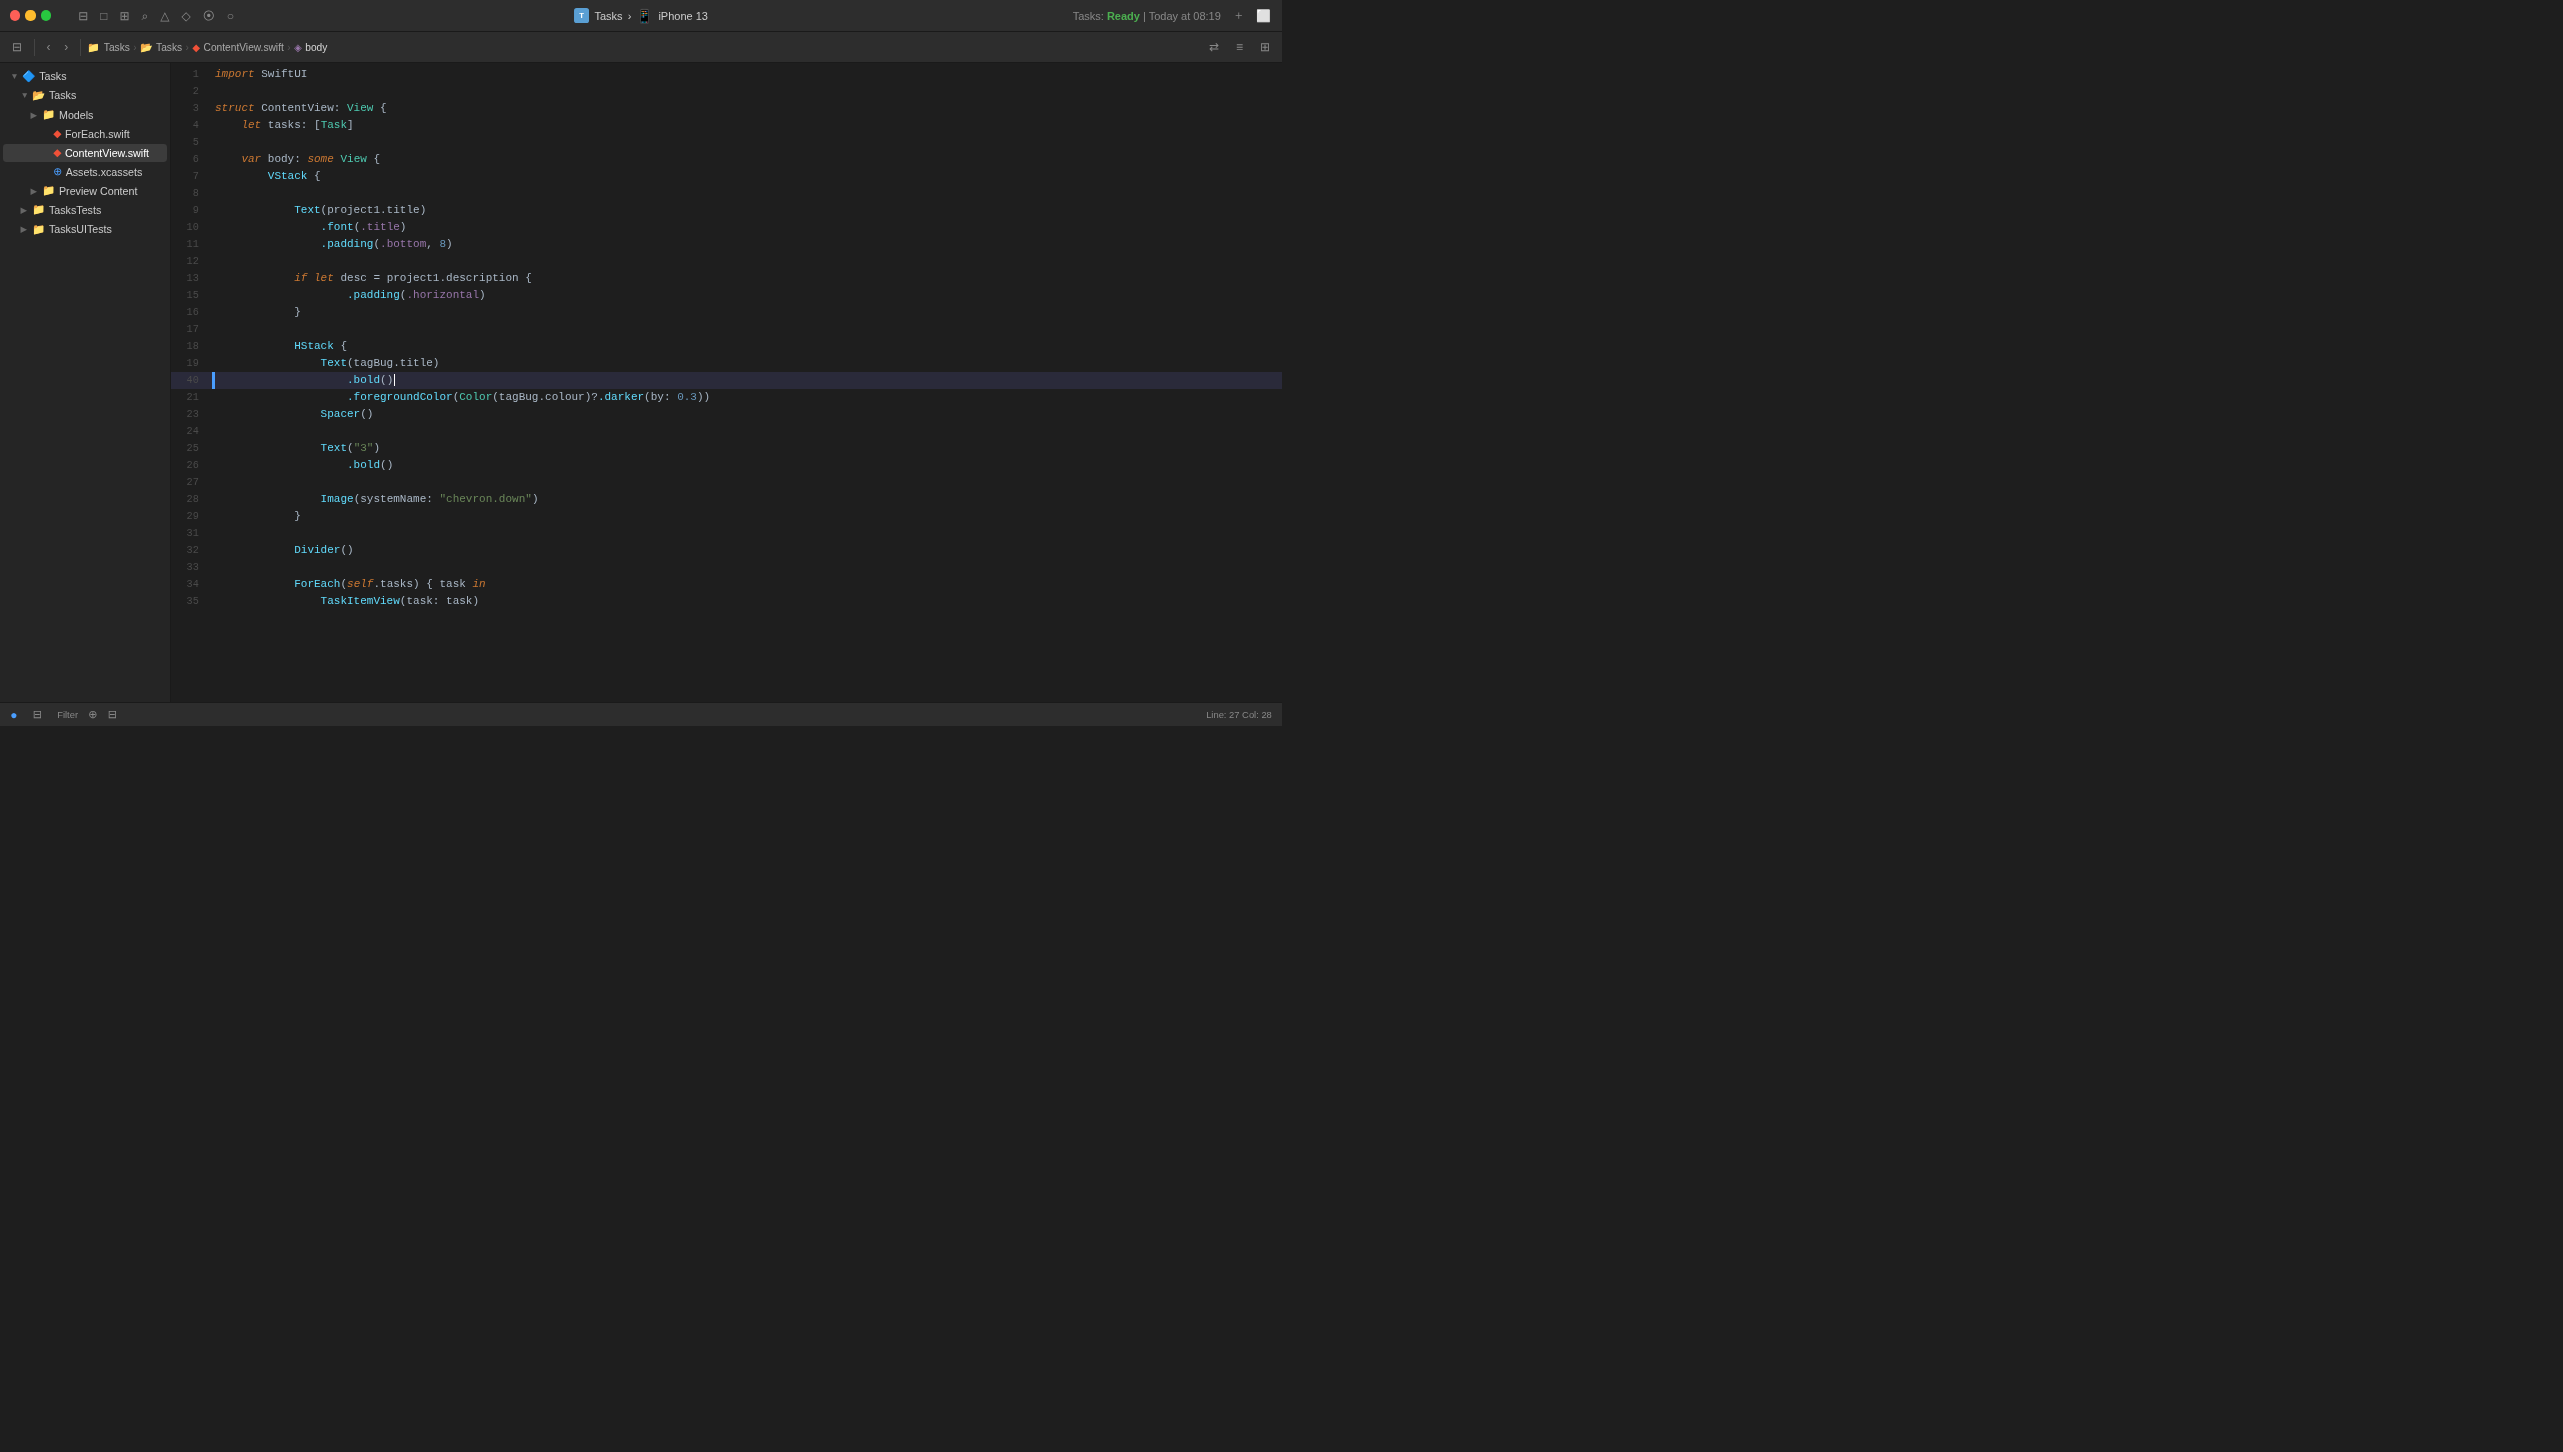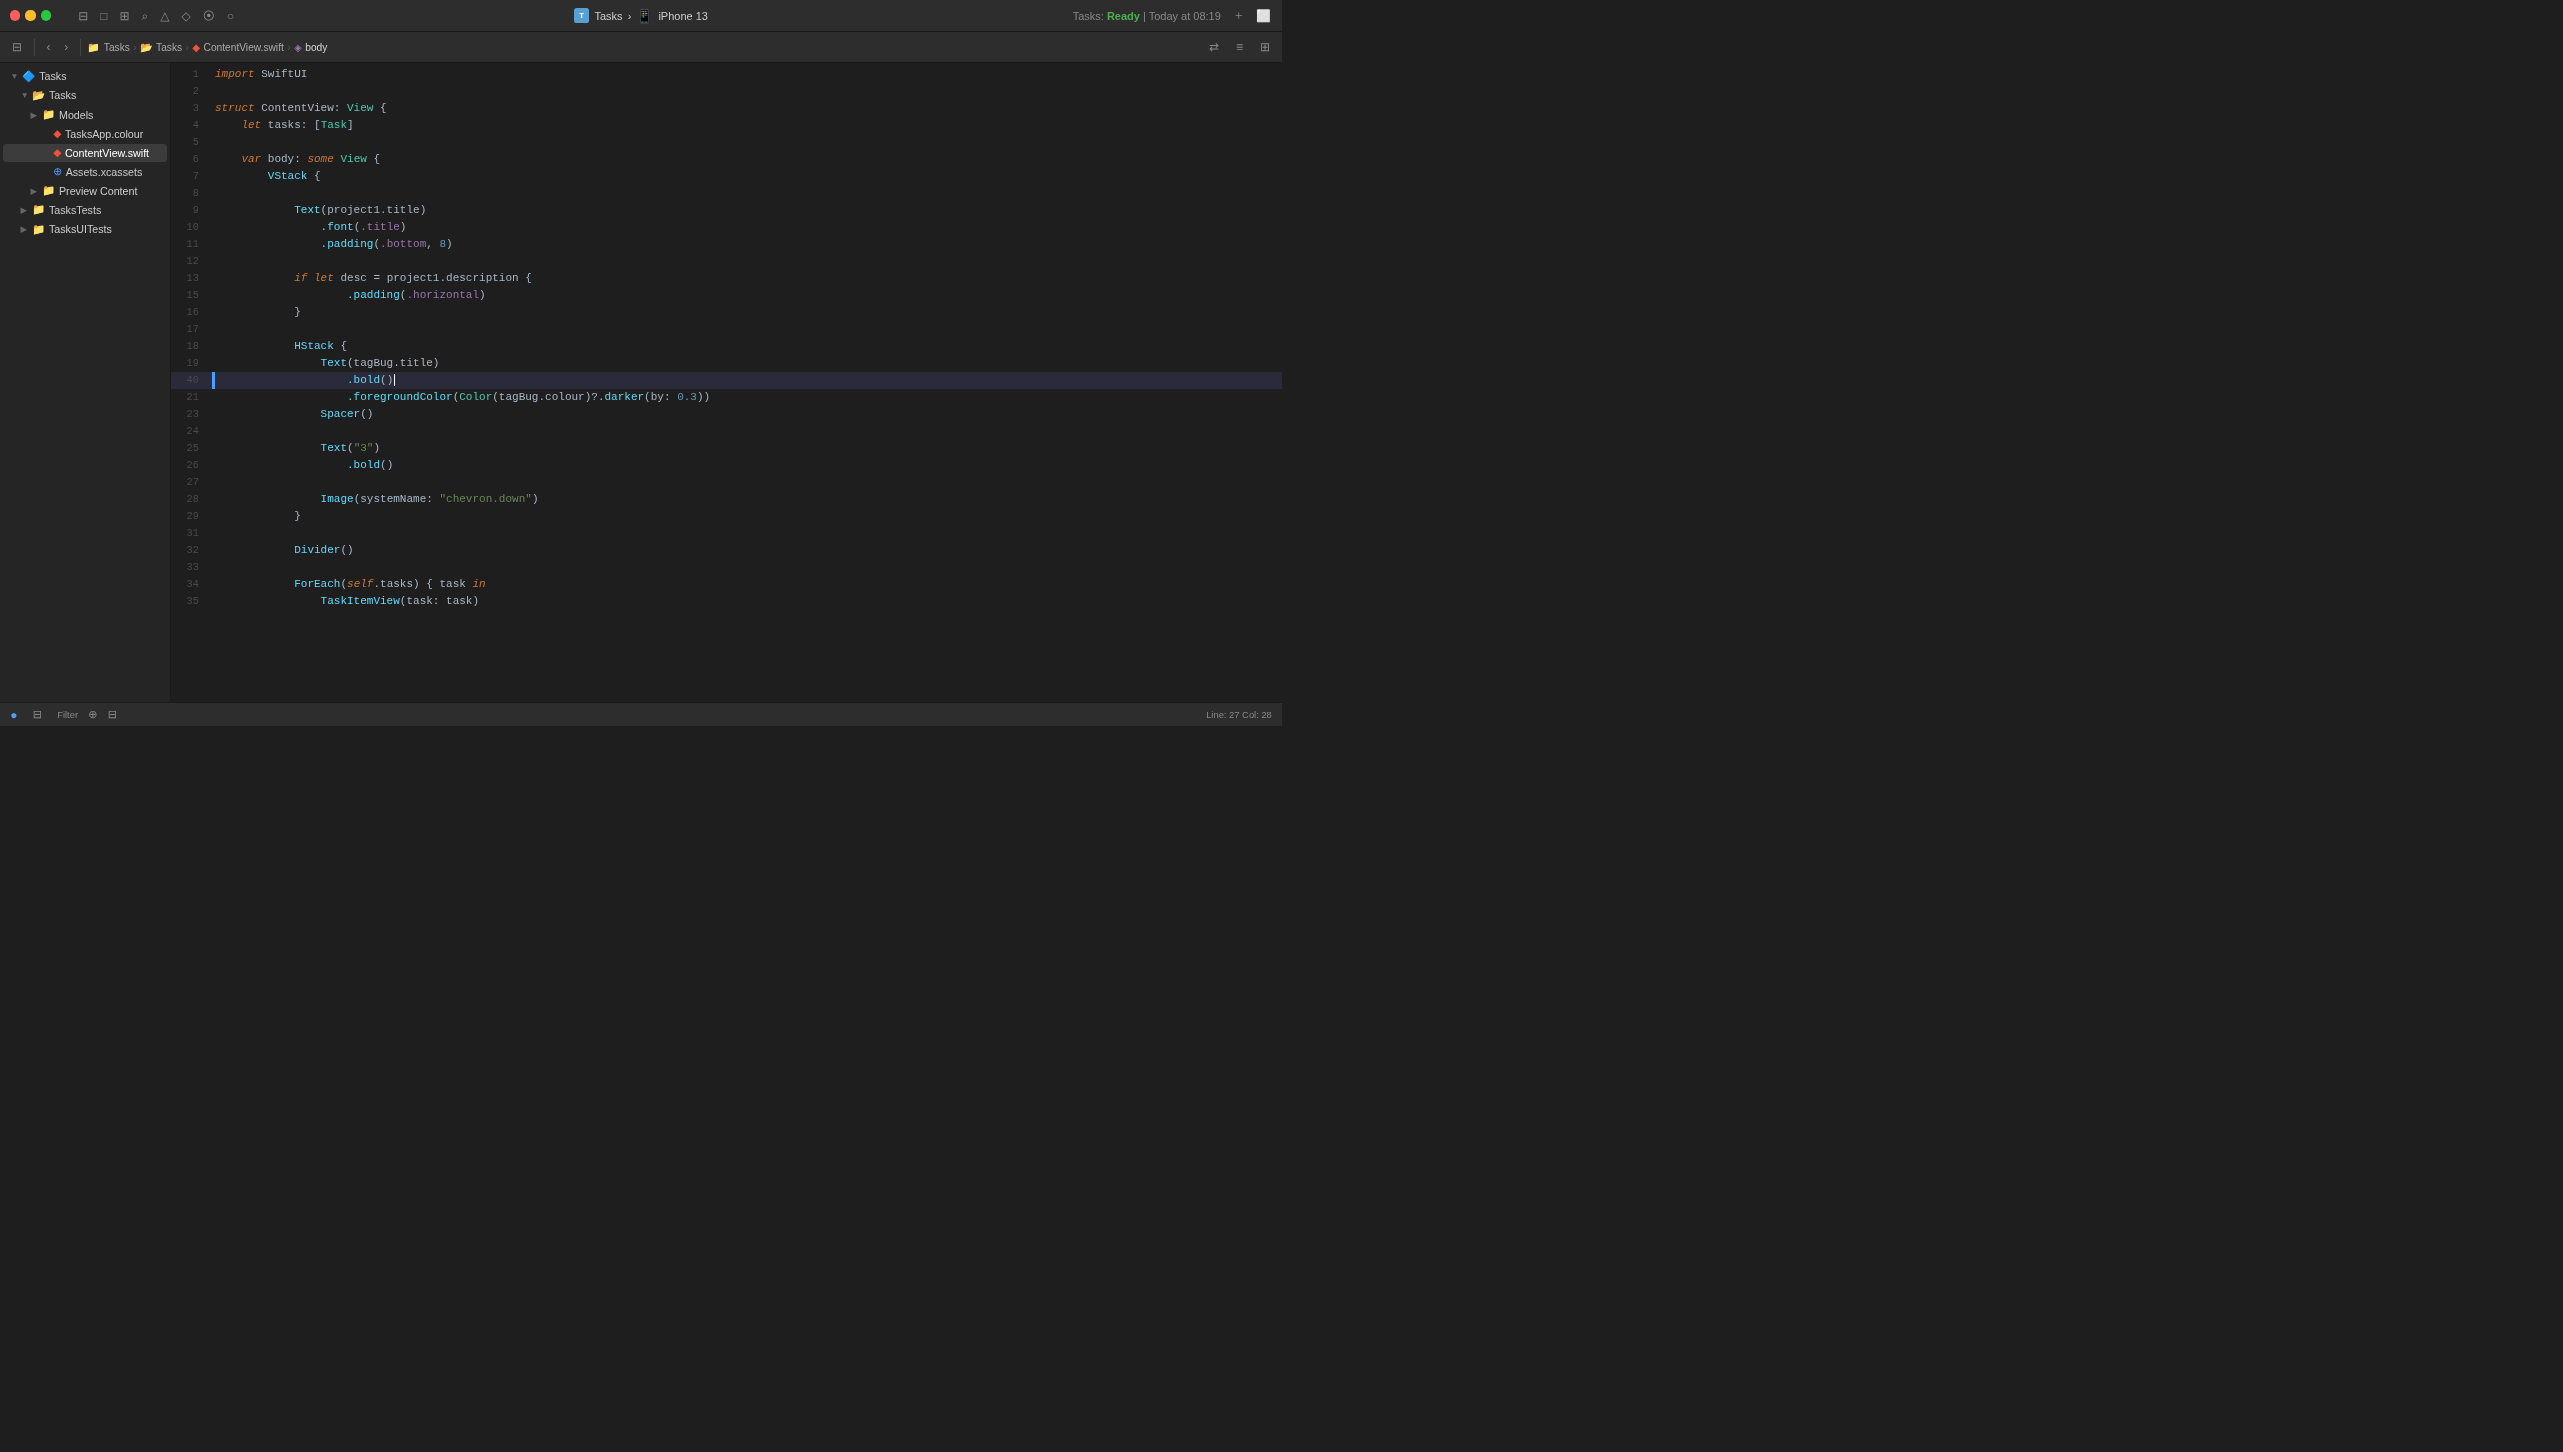--- a/index.html
+++ b/index.html
@@ -310,21 +310,21 @@
 
     <div class="sidebar-item" style="padding-left:27px;">
       <span class="arrow">▶</span>
       <span style="color:#6bb4e8;">📁</span>
       <span>Models</span>
     </div>
 
     <div class="sidebar-item" style="padding-left:38px;">
       <span class="arrow" style="color:transparent;">▶</span>
       <span style="color:#f05138;">◆</span>
-      <span>TasksApp.colour</span>
+      <span>ForEach.swift</span>
     </div>
 
     <div class="sidebar-item selected" style="padding-left:38px;">
       <span class="arrow" style="color:transparent;">▶</span>
       <span style="color:#f05138;">◆</span>
       <span>ContentView.swift</span>
     </div>
 
     <div class="sidebar-item" style="padding-left:38px;">
       <span class="arrow" style="color:transparent;">▶</span>

